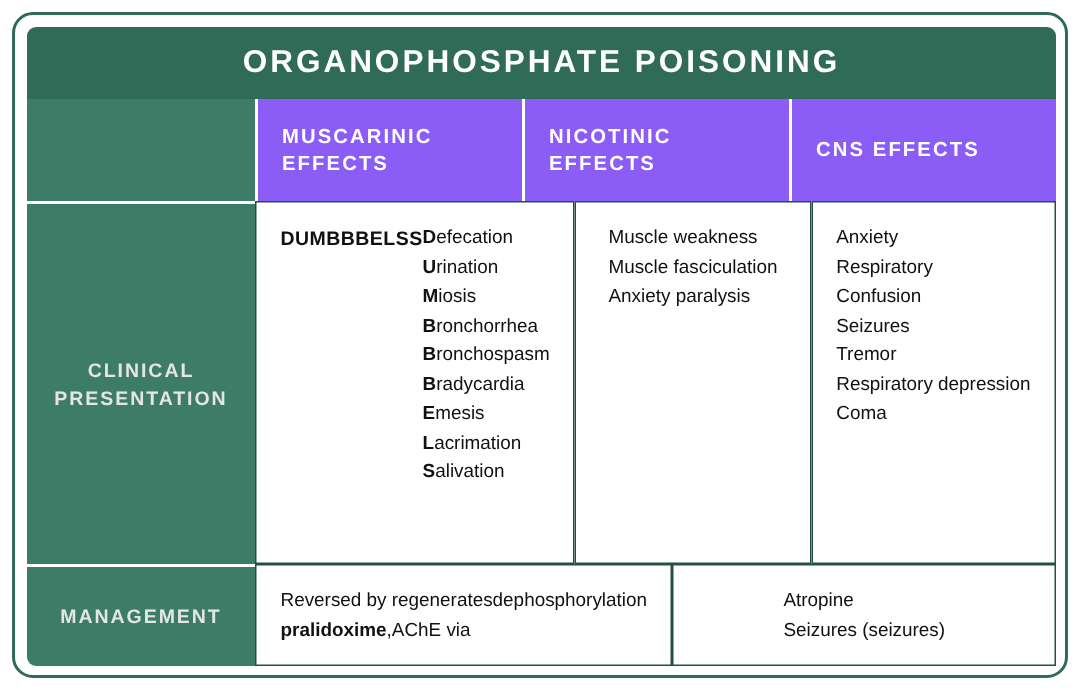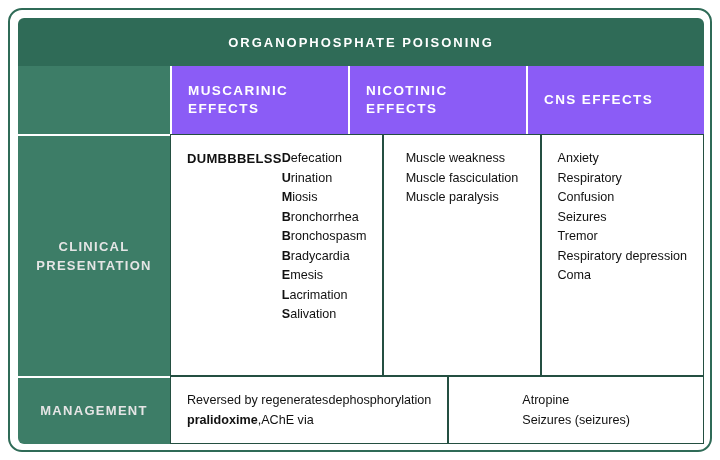--- a/index.html
+++ b/index.html
@@ -37,21 +37,21 @@
   }
   
   .title-bar {
     height: 48px;
     background: #2f6b57;
     color: #ffffff;
     display: flex;
     align-items: center;
     justify-content: center;
     letter-spacing: 2px;
-    font-size: 13px;
+    font-size: 21px;
     font-weight: bold;
     text-transform: uppercase;
     border-top-left-radius: 6px;
     border-top-right-radius: 6px;
   }
   
   .header-row {
     display: flex;
     height: 68px;
     background: #8b5cf6;
@@ -170,21 +170,21 @@
           <div><b>E</b><span>mesis</span></div>
           <div><b>L</b><span>acrimation</span></div>
           <div><b>S</b><span>alivation</span></div>
         </div>
       </div>
 
       <div class="data-cell v-center">
         <div class="item-list">
           <div>Muscle weakness</div>
           <div>Muscle fasciculation</div>
-          <div>Muscle paralysis</div>
+          <div>Anxiety paralysis</div>
         </div>
       </div>
 
       <div class="data-cell v-center">
         <div class="item-list">
           <div>Anxiety</div>
           <div>Respiratory</div>
           <div>Confusion</div>
           <div>Seizures</div>
           <div>Tremor</div>

